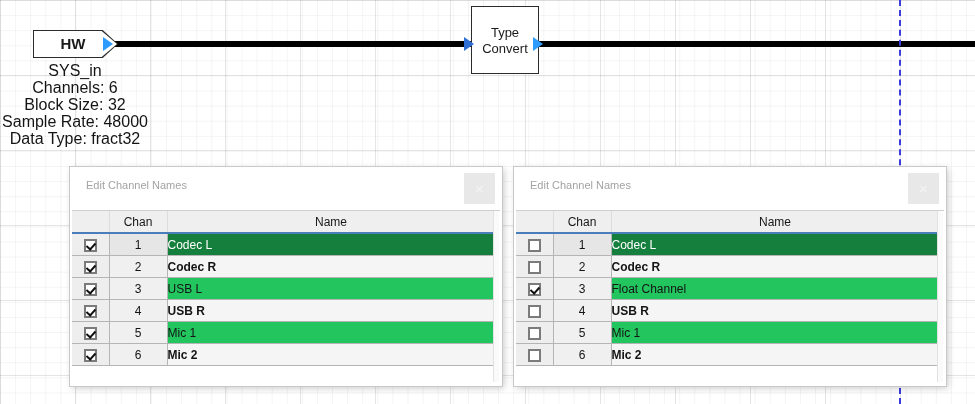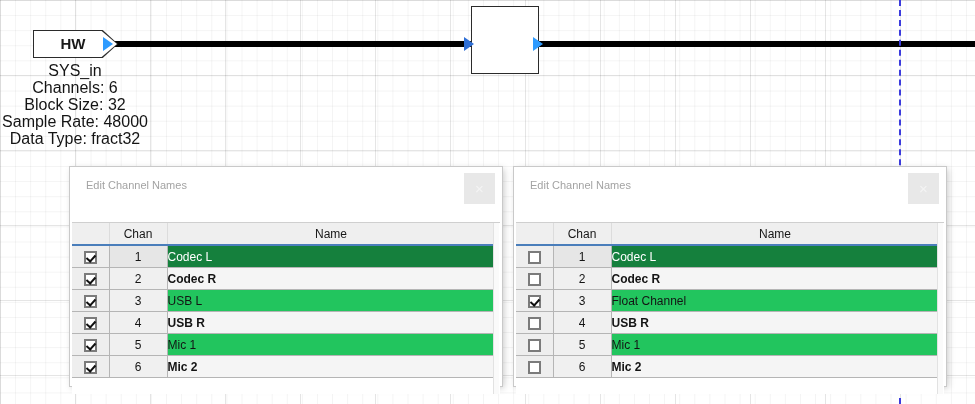--- a/index.html
+++ b/index.html
@@ -160,21 +160,21 @@
     color: #f4f4f4;
     font-size: 15px;
     line-height: 31px;
     text-align: center;
     cursor: pointer;
   }
 
   .grid-wrap {
     position: absolute;
     left: 2px;
-    top: 55px;
+    top: 43px;
     width: 428px;
     height: 172px;
     background: #ffffff;
     border-top: 1px solid #cfcfcf;
     box-sizing: border-box;
     overflow: hidden;
   }
 
   table.chan-table {
     border-collapse: collapse;
@@ -271,20 +271,22 @@
   <div id="block-hw-shape-inner"></div>
   <div id="block-hw-label">HW</div>
   <div class="port port-filled" id="port-hw-out"></div>
   <div class="block-caption" id="caption-hw">SYS_in
 Channels: 6
 Block Size: 32
 Sample Rate: 48000
 Data Type: fract32</div>
 
   <div id="block-convert-shape"></div>
+  <div id="block-convert-label">Type
+Convert</div>
   <div class="port port-outline" id="port-convert-in"></div>
   <div class="port port-filled" id="port-convert-out"></div>
 
   <div class="dialog" id="dialog-left">
     <div class="dialog-titlebar">
       <div class="dialog-title">Edit Channel Names</div>
       <div class="dialog-close">×</div>
     </div>
     <div class="grid-wrap">
       <table class="chan-table">

